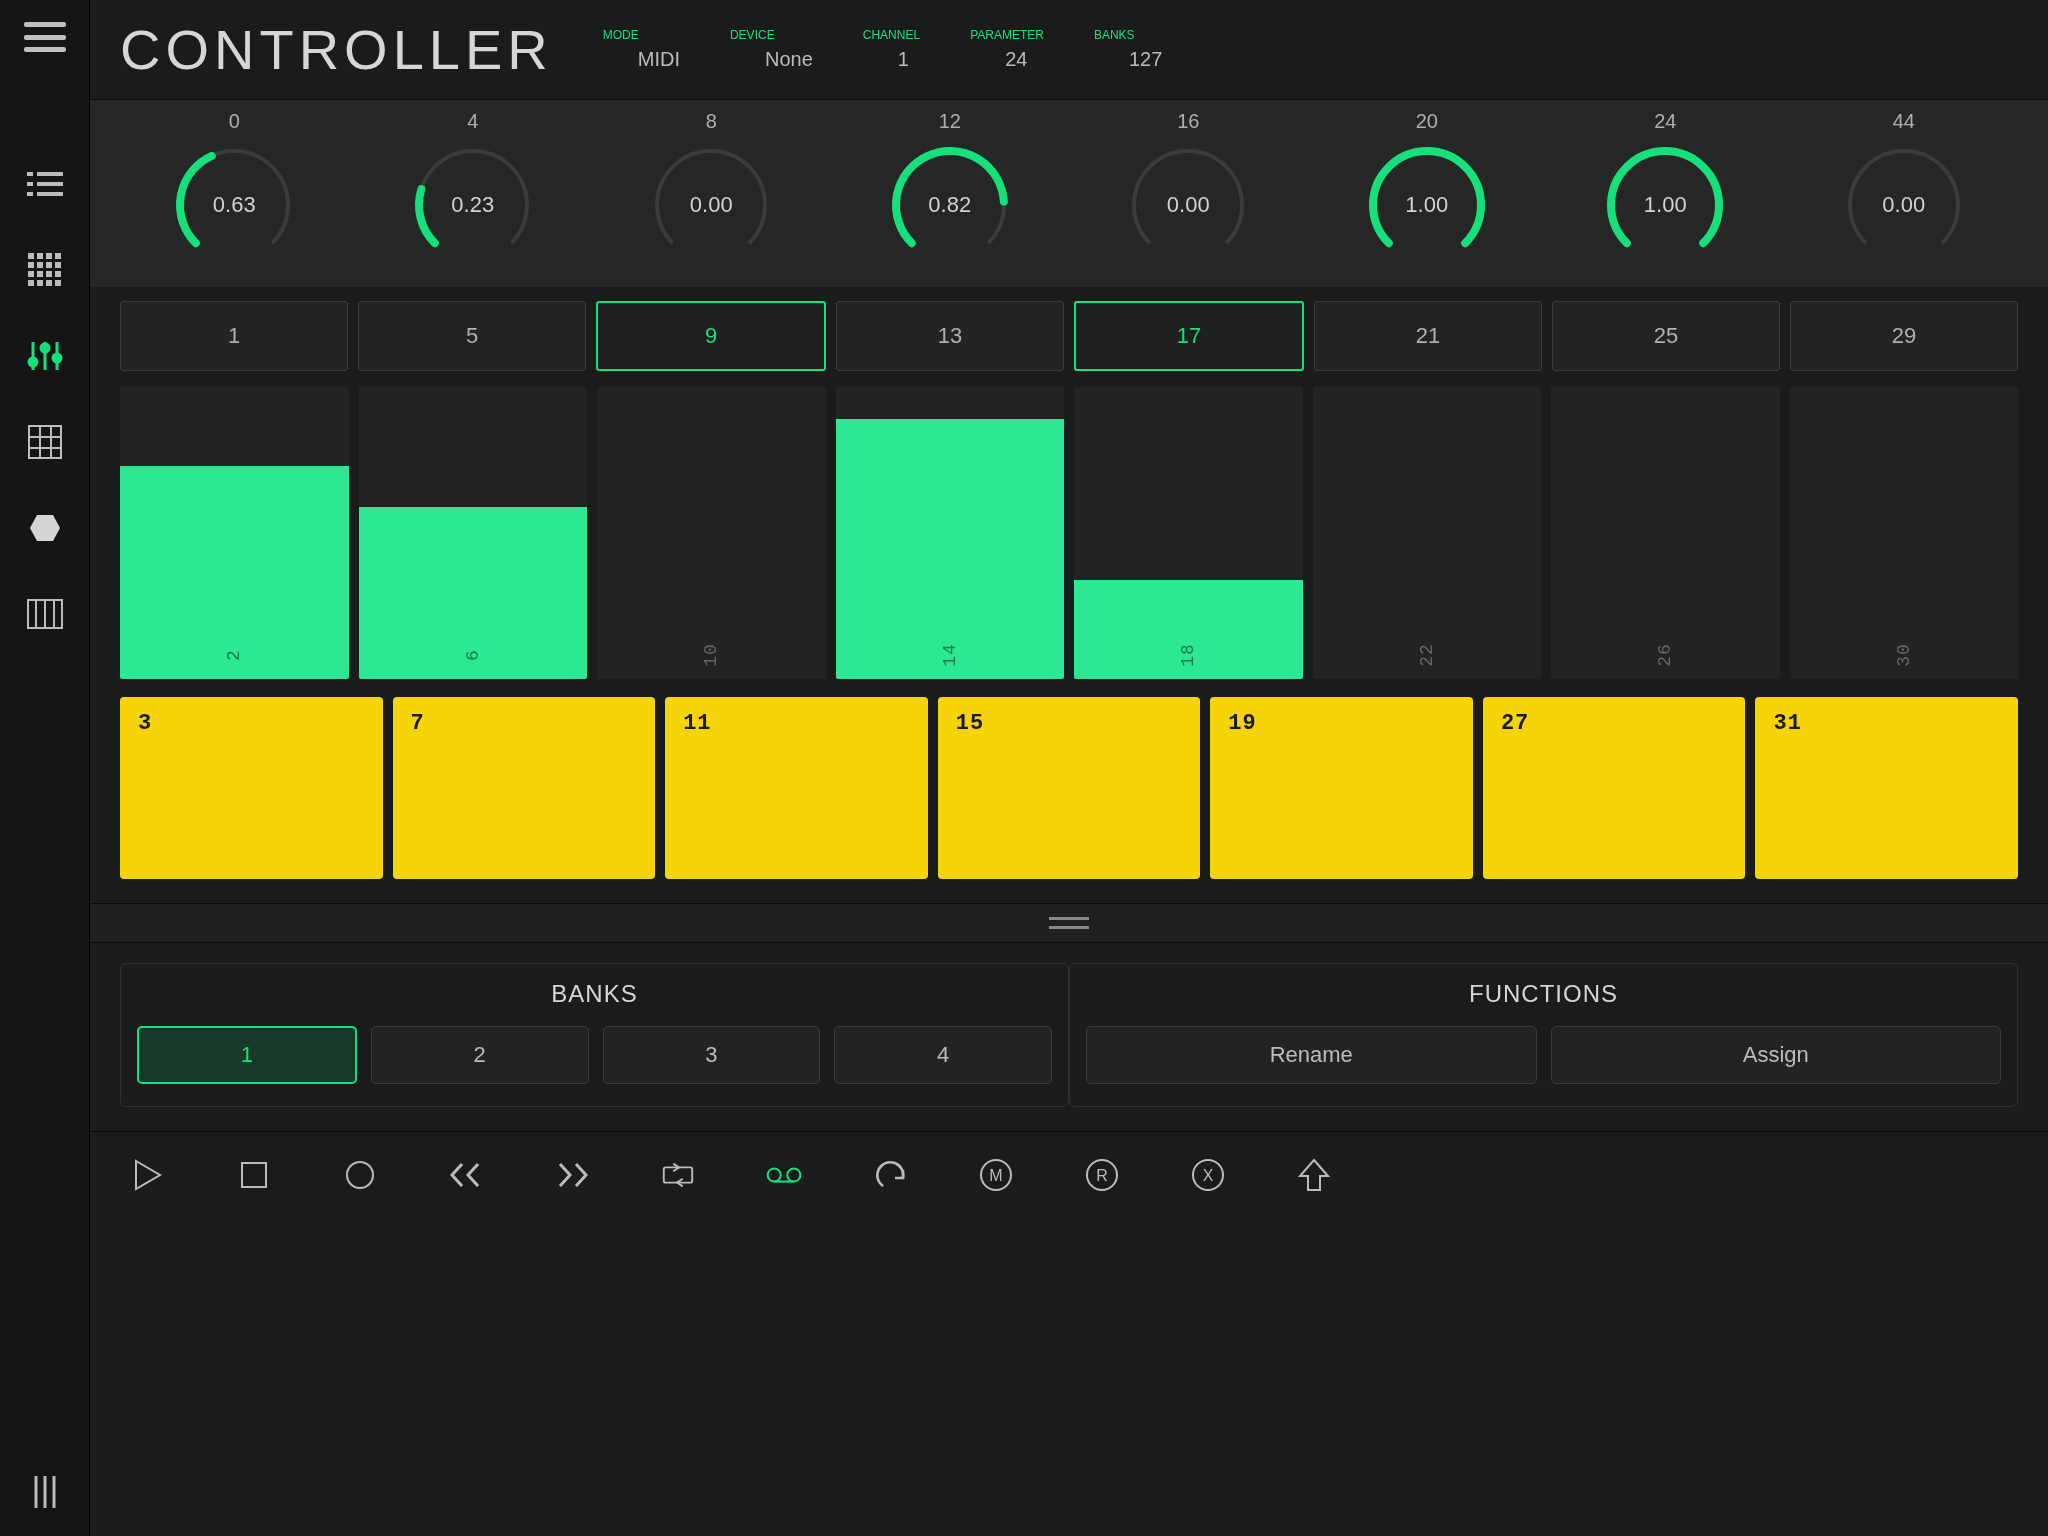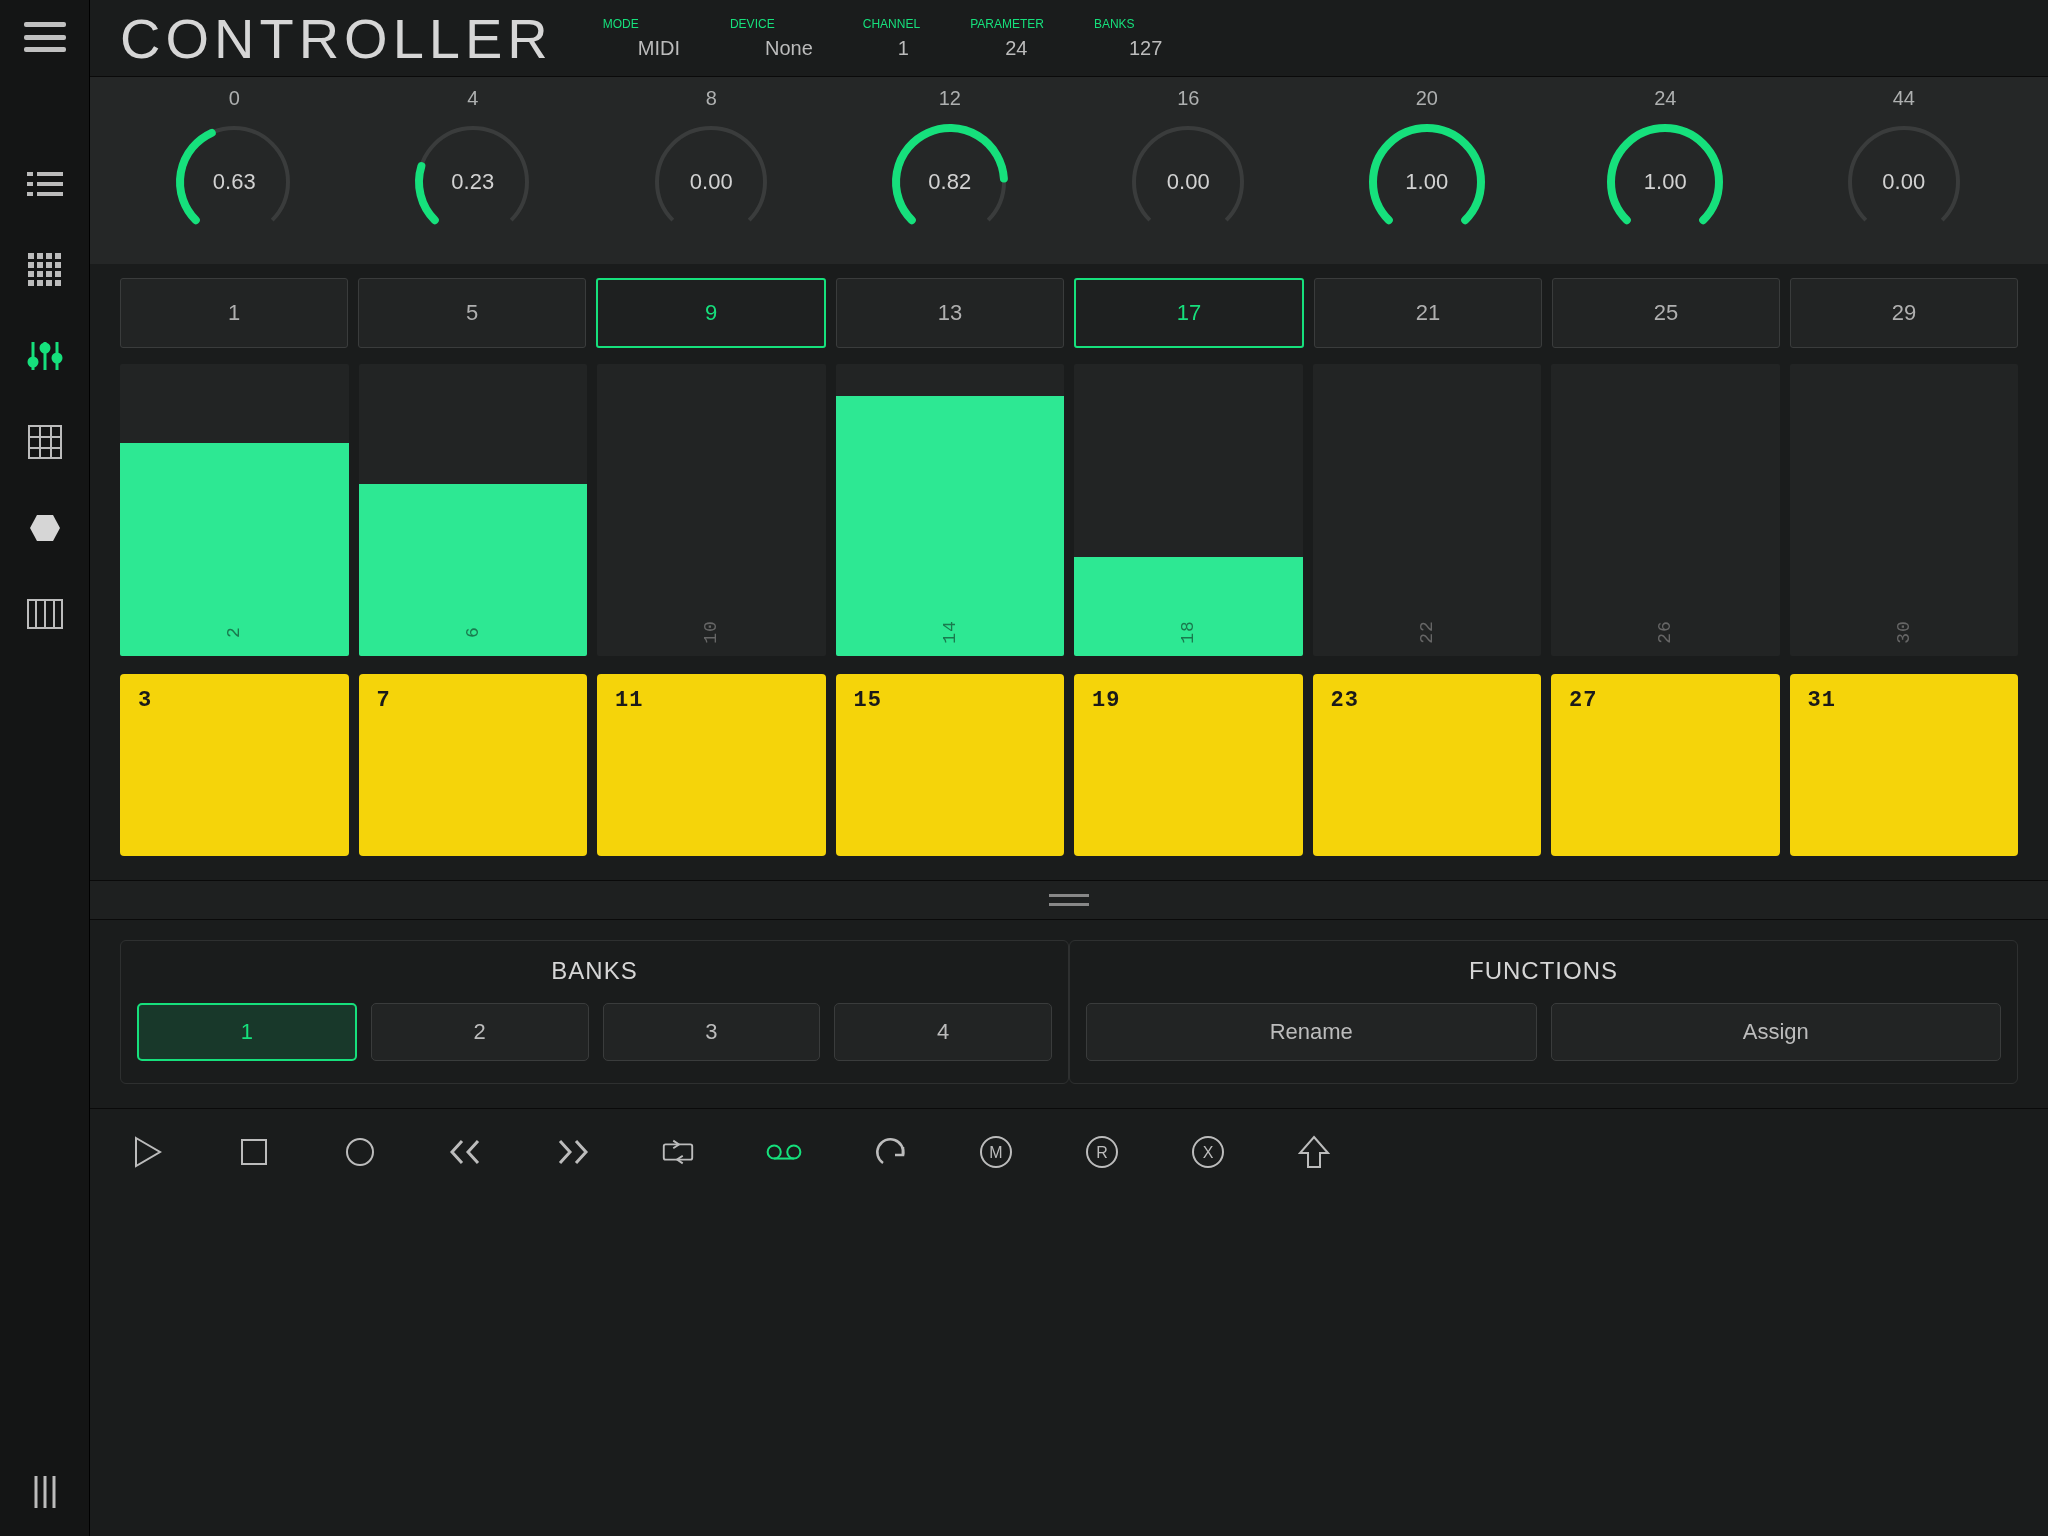--- a/index.html
+++ b/index.html
@@ -20,21 +20,21 @@
     cursor:pointer;
   }
   .left-rail .hamburger span { height:5px; background:#c0c0c0; border-radius:2px;}
   .rail-icon { width:40px; height:40px; display:flex; align-items:center; justify-content:center;}
   .rail-active svg * { stroke:#16e07c; fill:#16e07c;}
   .main {
     flex:1; display:flex; flex-direction:column; height:100%;
   }
   
   .header {
-    height:77px; display:flex; align-items:center;
+    height:100px; display:flex; align-items:center;
     background:#1a1c1c; border-bottom:1px solid #0a0a0a;
     padding:0 20px 0 30px;
   }
   .title {
     font-size:56px; font-weight:100; letter-spacing:5px;
     color:#d6d6d6;
   }
   .params { display:flex; margin-left:50px; gap:50px;}
   .param { display:flex; flex-direction:column; gap:6px;}
   .param .plabel { color:#16e07c; font-size:12px; font-weight:300;}
@@ -384,23 +384,20 @@
         <div class="pad">
           <div class="pnum">11</div>
         </div>
         <div class="pad">
           <div class="pnum">15</div>
         </div>
         <div class="pad">
           <div class="pnum">19</div>
         </div>
         <div class="pad">
-          <div class="pnum">23</div>
-        </div>
-        <div class="pad">
           <div class="pnum">27</div>
         </div>
         <div class="pad">
           <div class="pnum">31</div>
         </div>
       </div>
   </div>
 
   <div class="divider-bar">
     <div class="grip">

